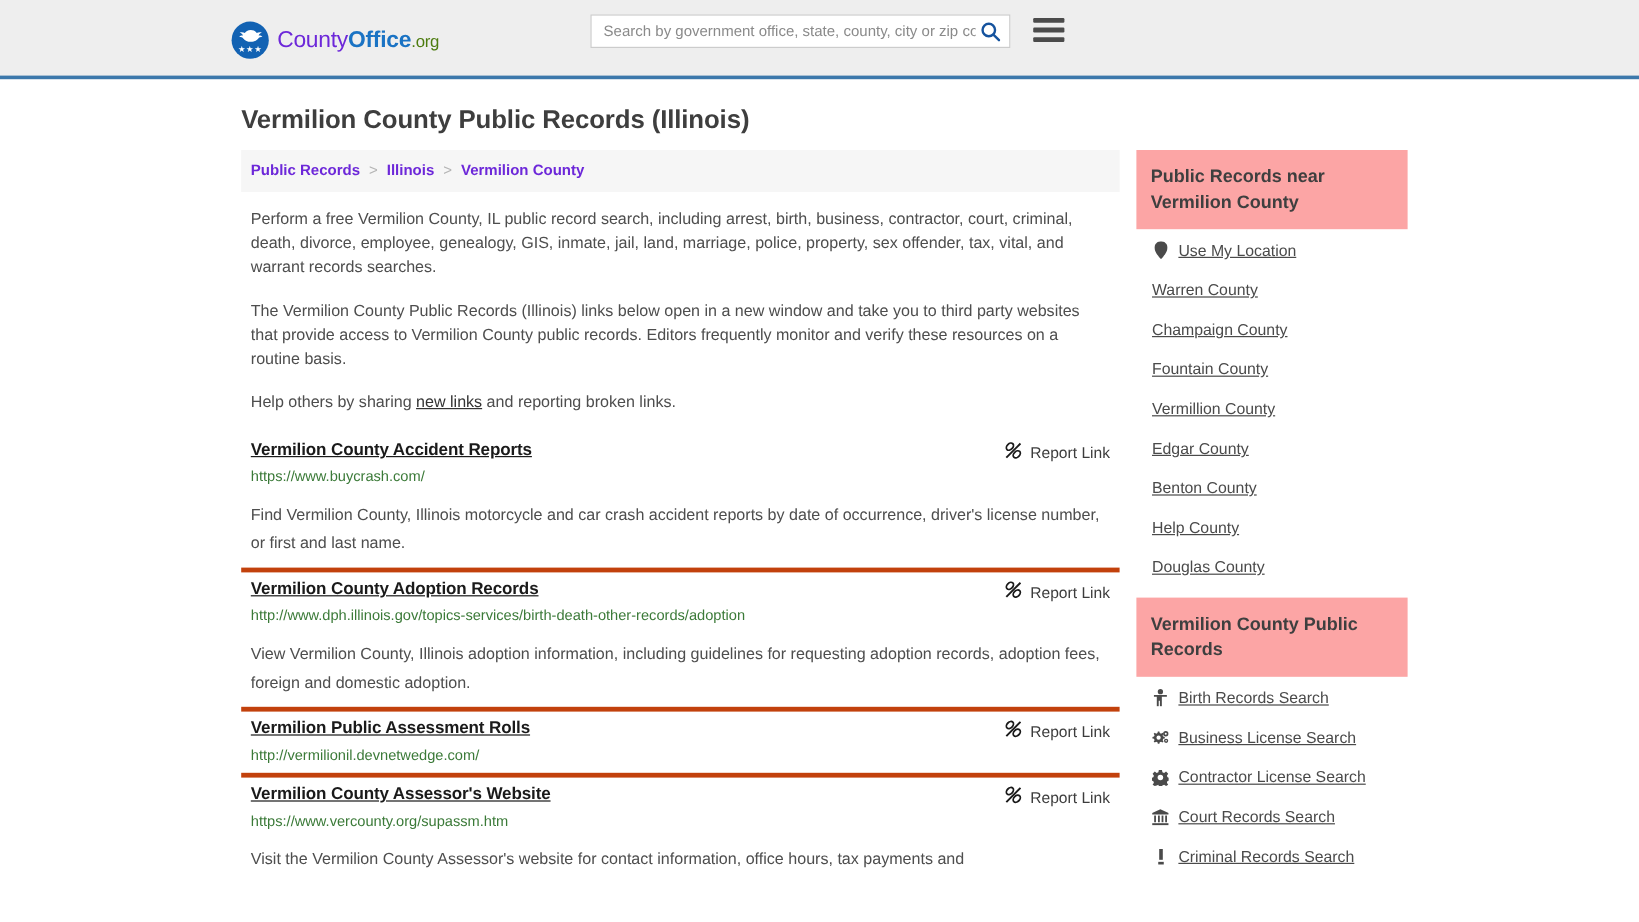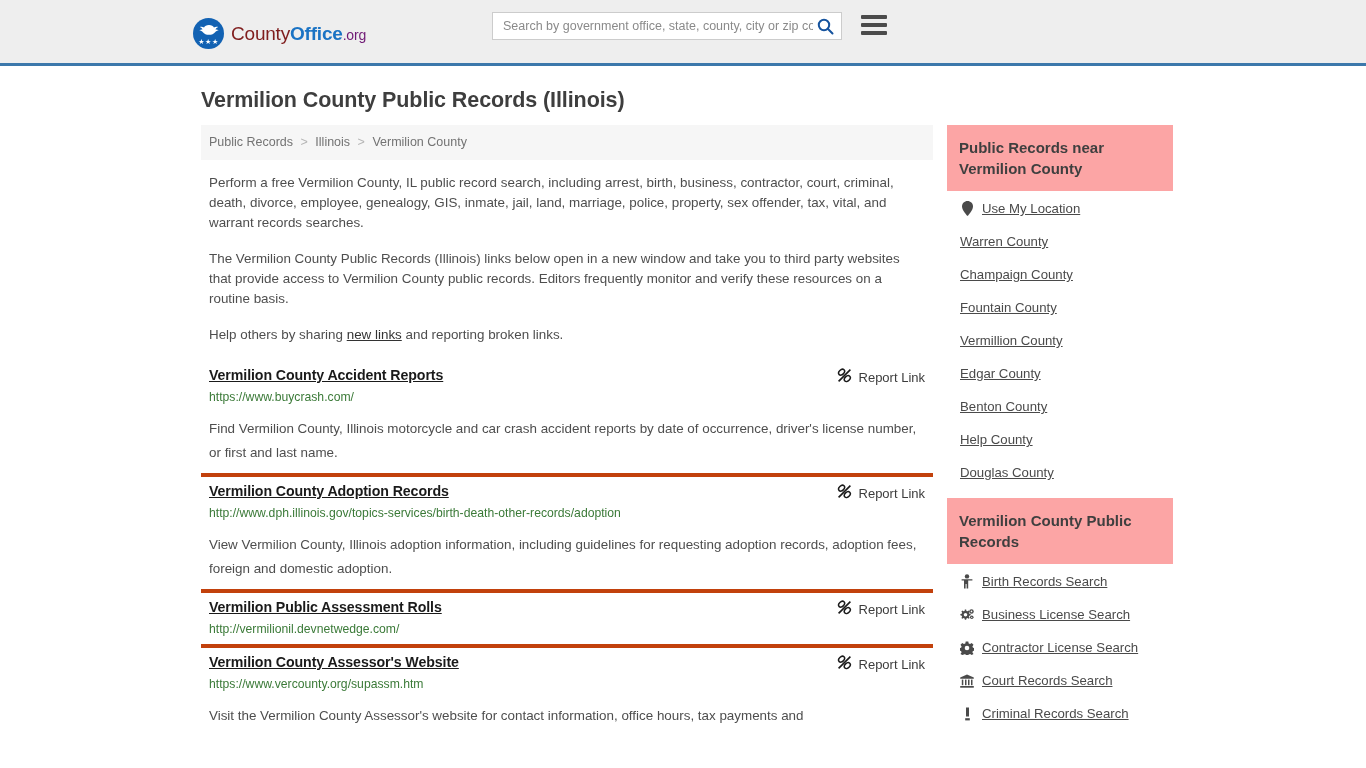--- a/index.html
+++ b/index.html
@@ -53,23 +53,23 @@
     color: #ffffff;
     font-size: 7px;
     letter-spacing: 0.5px;
     line-height: 7px;
   }
   .logo-text {
     font-size: 19px;
     letter-spacing: -0.2px;
     white-space: nowrap;
   }
-  .logo-text .t1 { color: #7f1d1d; }
+  .logo-text .t1 { color: #6d28d9; }
   .logo-text .t2 { color: #1a73c4; font-weight: bold; }
-  .logo-text .t3 { color: #701a75; font-size: 14px; }
+  .logo-text .t3 { color: #4d7c0f; font-size: 14px; }
 
   .search-box {
     position: absolute;
     left: 299px; top: 12px;
     width: 350px;
     height: 28px;
     background: #ffffff;
     border: 1px solid #cccccc;
     display: flex;
     align-items: center;
@@ -135,22 +135,23 @@
 
   
   .breadcrumb {
     background: #f6f6f6;
     padding: 10px 8px 11px 8px;
     font-size: 12.5px;
     color: #6d6d6d;
     margin-bottom: 13px;
   }
   .breadcrumb a {
-    color: #737373;
+    color: #6d28d9;
     text-decoration: none;
+    font-weight: bold;
   }
   .breadcrumb .sep { color: #b5b5b5; padding: 0 4px; }
 
   
   .intro p {
     font-size: 13.4px;
     line-height: 20px;
     color: #4e4e4e;
     margin: 0 0 16px 0;
     padding: 0 8px 0 8px;

